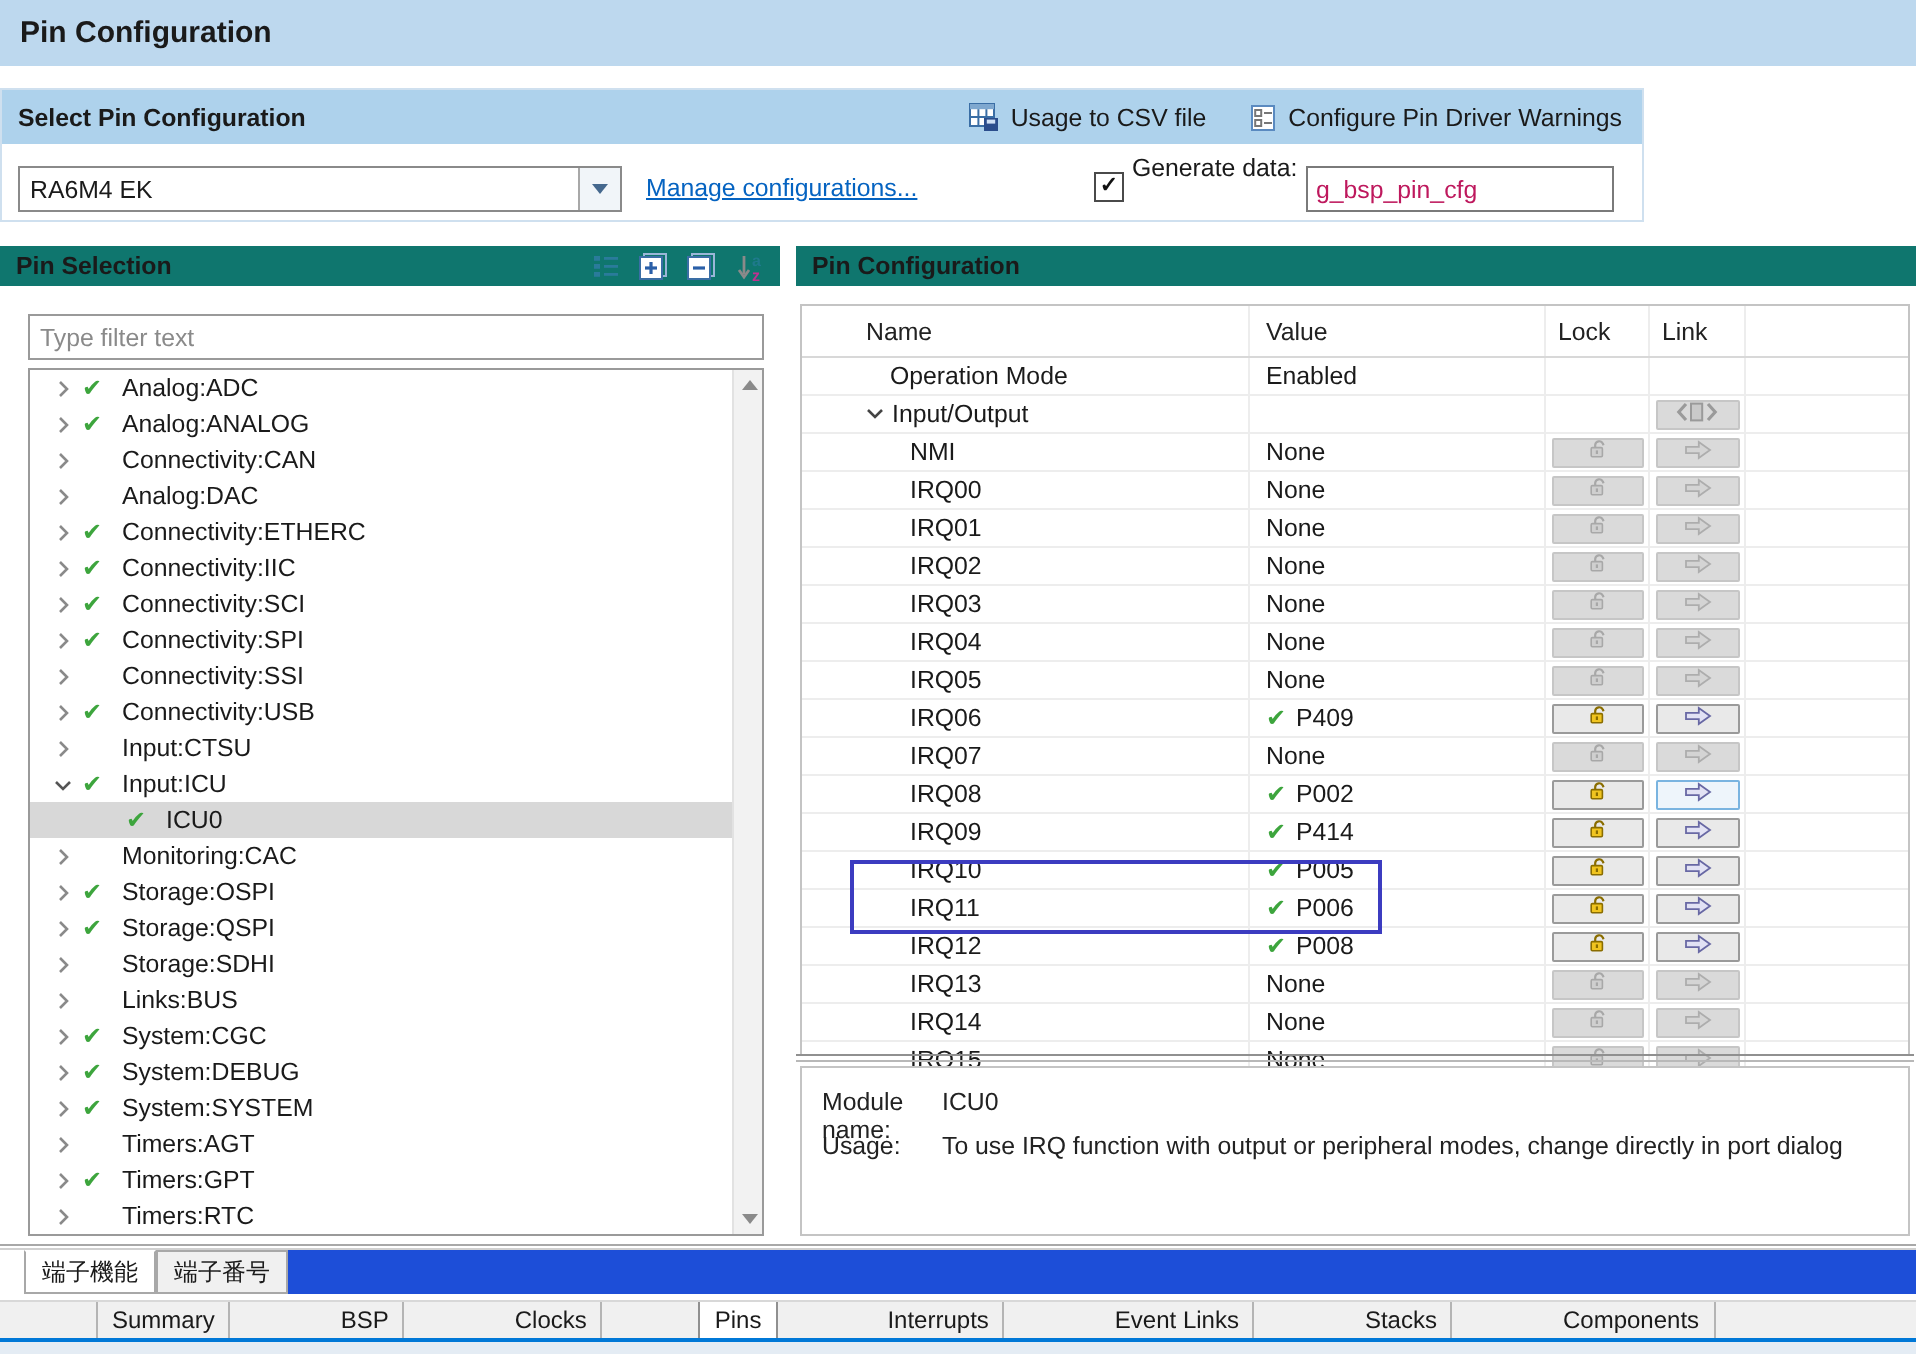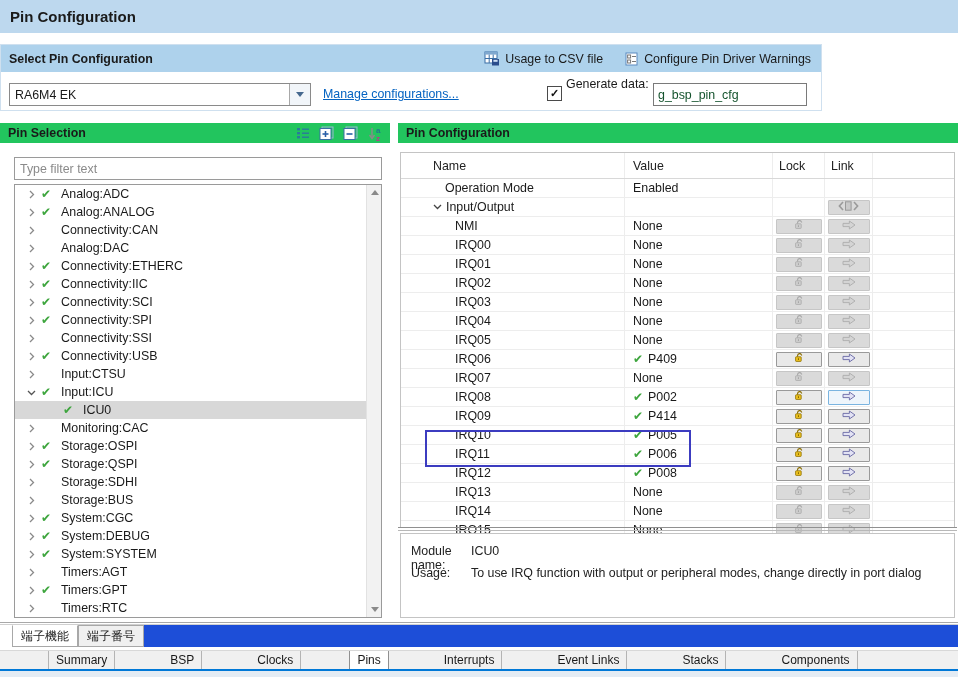--- a/index.html
+++ b/index.html
@@ -16,24 +16,24 @@
   #selbar .btns{margin-left:auto;display:flex;align-items:center;gap:22px;padding-right:10px;}
   .tbbtn{display:flex;align-items:center;gap:5px;cursor:default;}
   .tbbtn svg{display:block;}
   #combo{position:absolute;left:8px;top:38px;width:302px;height:23px;border:1px solid #8a8a8a;background:#fff;box-sizing:border-box;display:flex;align-items:center;}
   #combo .val{padding-left:5px;flex:1;}
   #combo .dd{width:20px;height:100%;border-left:1px solid #a8a8a8;background:#f1f5f9;display:flex;align-items:center;justify-content:center;}
   #combo .dd i{width:0;height:0;border-left:4px solid transparent;border-right:4px solid transparent;border-top:5px solid #45688e;}
   #managelink{position:absolute;left:322px;top:42px;color:#0563c1;text-decoration:underline;cursor:pointer;}
   #gencheck{position:absolute;left:546px;top:41px;width:13px;height:13px;border:1px solid #4a4a4a;background:#fff;display:flex;align-items:center;justify-content:center;font-size:11px;font-weight:bold;color:#111;line-height:1;}
   #genlabel{position:absolute;left:565px;top:32px;}
-  #genfield{position:absolute;left:652px;top:38px;width:154px;height:23px;border:1px solid #7a7a7a;box-sizing:border-box;font-family:"Liberation Sans",sans-serif;font-size:12.4px;padding:0 4px;color:#14532d;}
+  #genfield{position:absolute;left:652px;top:38px;width:154px;height:23px;border:1px solid #7a7a7a;box-sizing:border-box;font-family:"Liberation Sans",sans-serif;font-size:12.4px;padding:0 4px;color:#be185d;}
   
   #leftpanel{left:0;top:123px;width:390px;height:497px;}
-  .panelhdr{position:absolute;left:0;top:0;width:100%;height:20px;background:#22c55e;display:flex;align-items:center;box-sizing:border-box;}
+  .panelhdr{position:absolute;left:0;top:0;width:100%;height:20px;background:#0f766e;display:flex;align-items:center;box-sizing:border-box;}
   .panelhdr .t{font-weight:bold;padding-left:8px;}
   #pintools{margin-left:auto;display:flex;align-items:center;gap:9px;padding-right:8px;}
   #pintools .ic{width:15px;height:15px;display:flex;align-items:center;justify-content:center;}
   #filterbox{position:absolute;left:14px;top:34px;width:368px;height:23px;border:1px solid #9a9a9a;box-sizing:border-box;font-family:"Liberation Sans",sans-serif;font-size:12.4px;padding:0 5px;color:#1a1a1a;}
   #filterbox::placeholder{color:#8a8a8a;opacity:1;}
   #tree{position:absolute;left:14px;top:61px;width:368px;height:434px;border:1px solid #9a9a9a;box-sizing:border-box;background:#fff;overflow:hidden;}
   .trow{height:18px;display:flex;align-items:center;padding-left:12px;box-sizing:border-box;}
   .trow.sel{background:#d8d8d8;}
   .trow.child{padding-left:48px;}
   .tchev{width:14px;display:flex;align-items:center;}
@@ -327,21 +327,21 @@
           <span class="tcheck"></span>
           <span class="tlabel">Storage:SDHI</span>
         </div>
         <div class="trow">
           <span class="tchev">
             <svg width="9" height="9" viewBox="0 0 9 9">
               <path d="M3 1 L6.5 4.5 L3 8" fill="none" stroke="#8a8a8a" stroke-width="1.3"></path>
             </svg>
           </span>
           <span class="tcheck"></span>
-          <span class="tlabel">Storage:BUS</span>
+          <span class="tlabel">Links:BUS</span>
         </div>
         <div class="trow">
           <span class="tchev">
             <svg width="9" height="9" viewBox="0 0 9 9">
               <path d="M3 1 L6.5 4.5 L3 8" fill="none" stroke="#8a8a8a" stroke-width="1.3"></path>
             </svg>
           </span>
           <span class="tcheck">✔</span>
           <span class="tlabel">System:CGC</span>
         </div>

